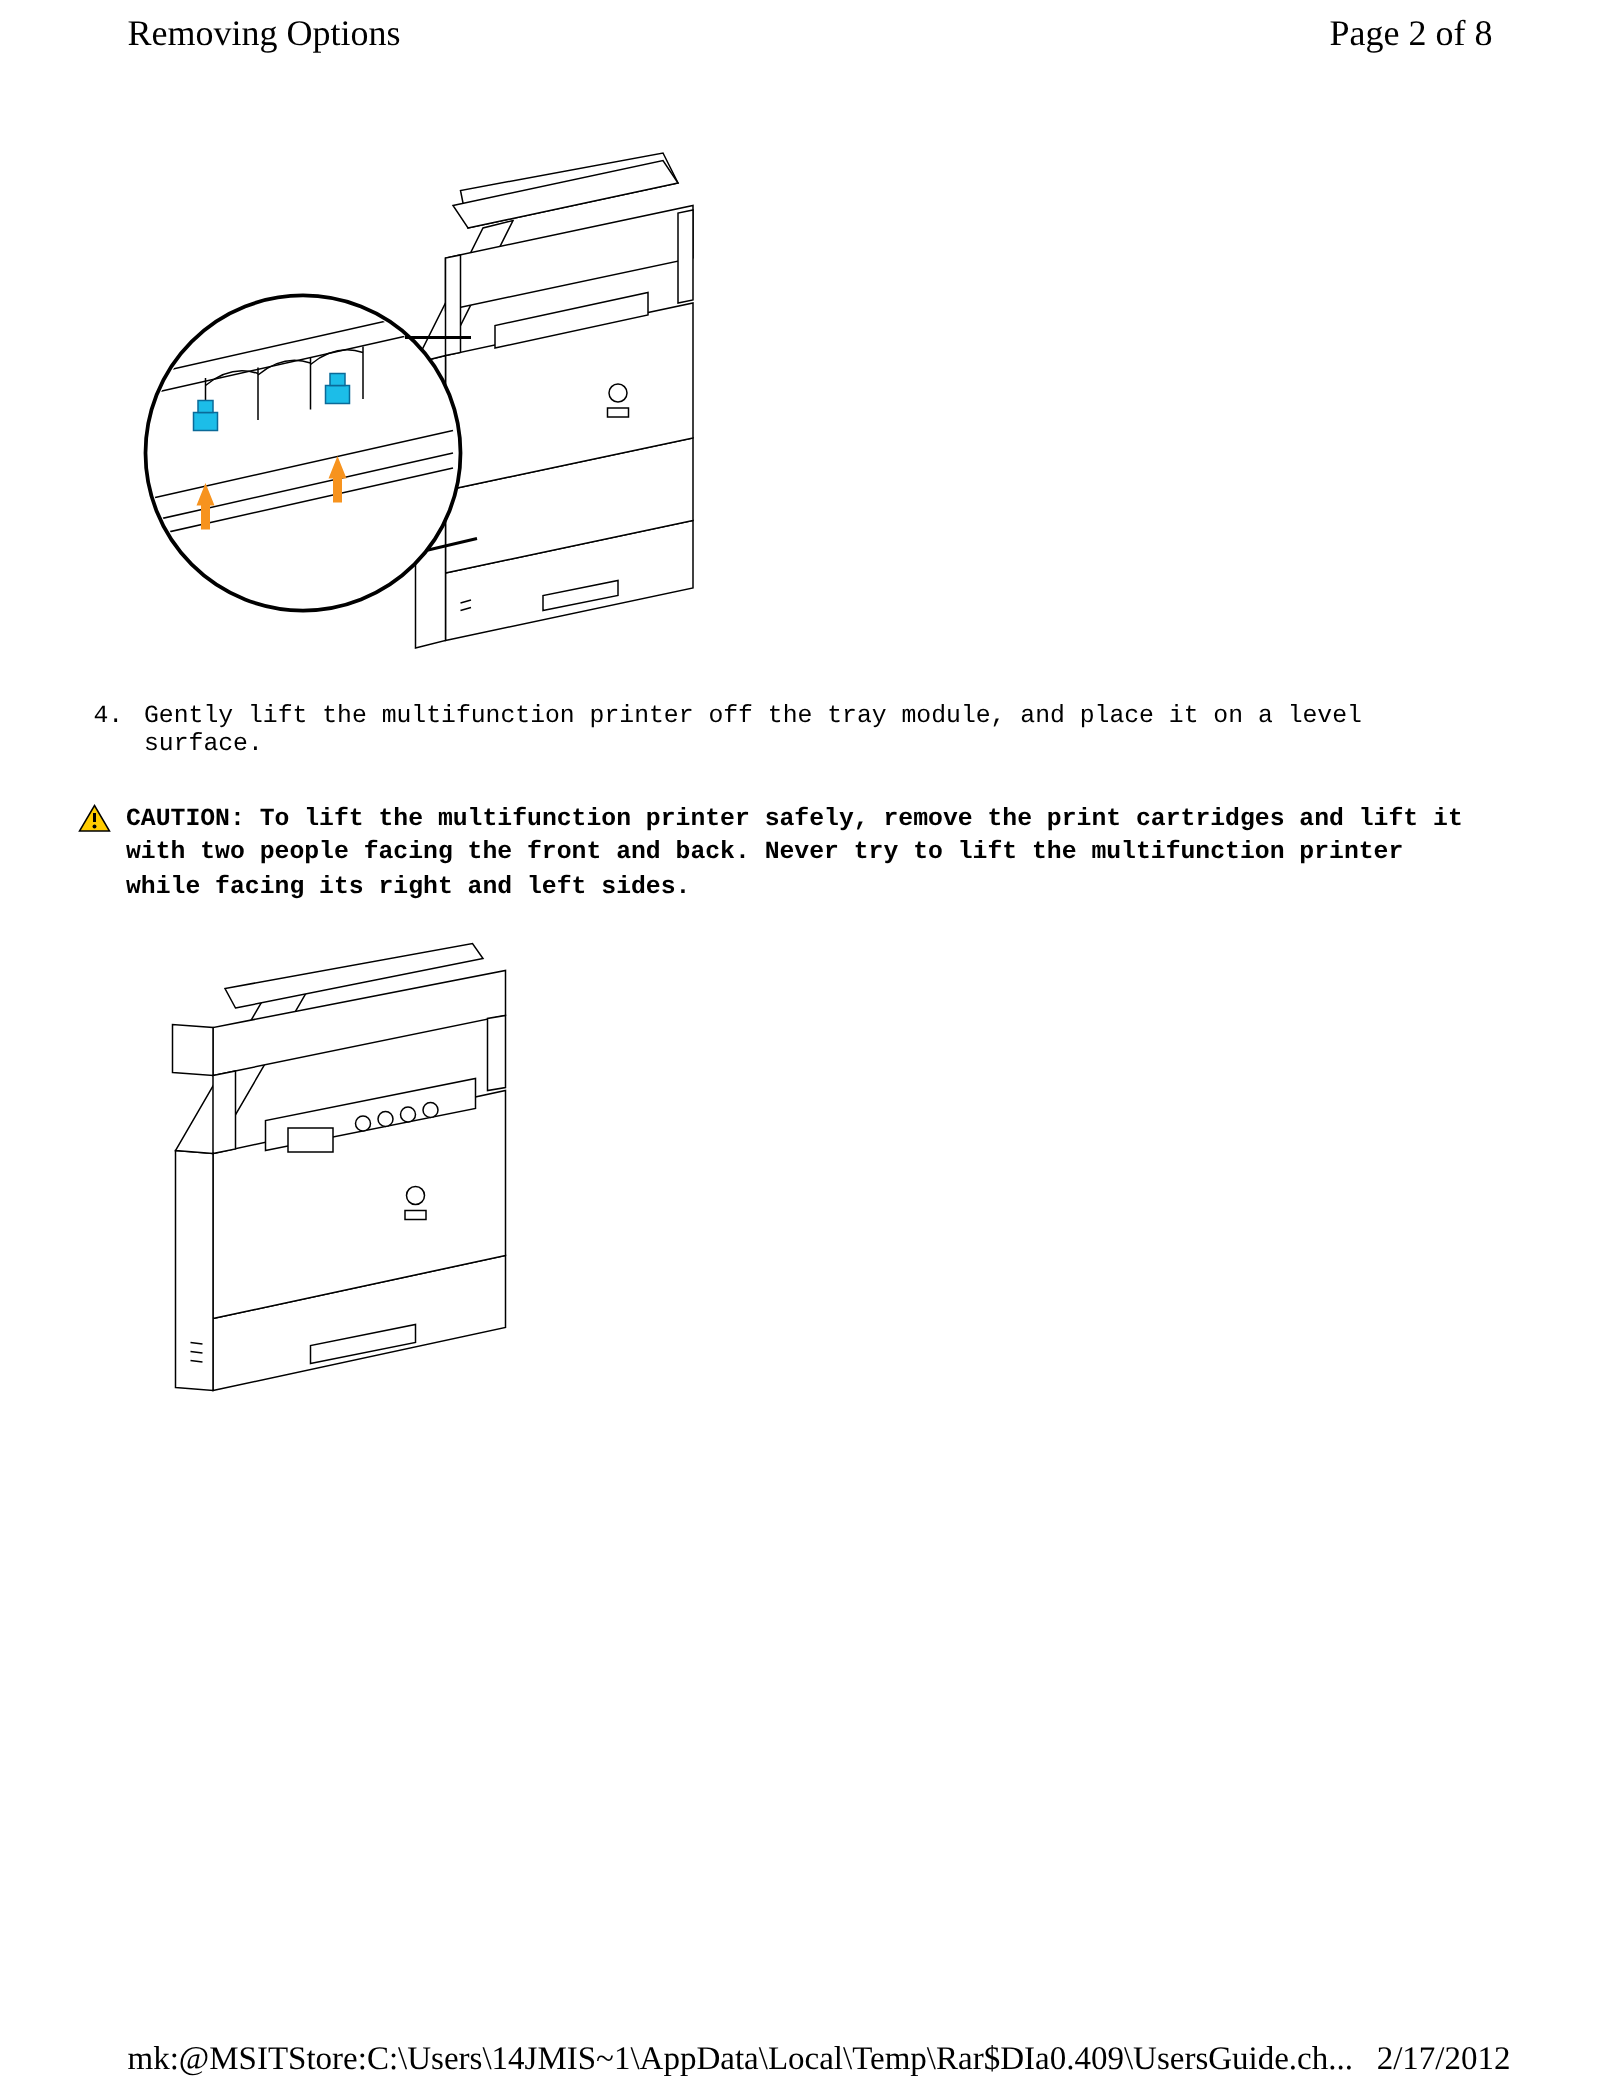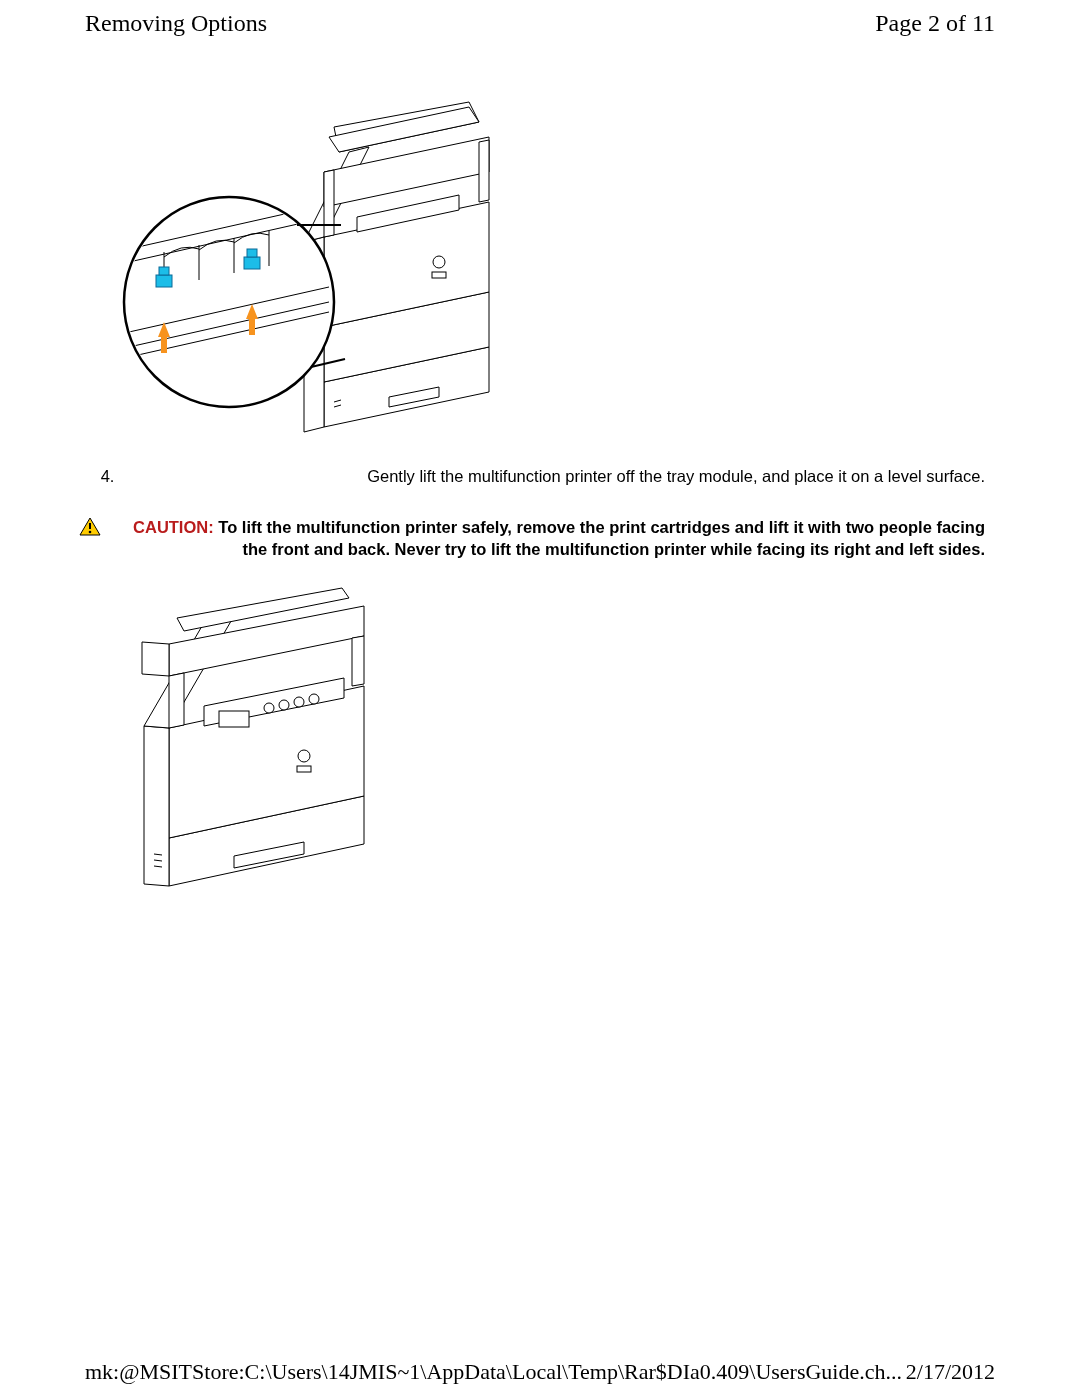--- a/index.html
+++ b/index.html
@@ -11,24 +11,23 @@
     height: 1397px;
     position: relative;
   }
   .header {
     display: flex;
     justify-content: space-between;
     padding: 10px 85px 0 85px;
     font-size: 24px;
   }
   .content {
-    padding: 40px 95px 0 79px;
-    font-family: Liberation Sans, sans-serif;
+    padding: 40px 95px 0 52px;
+    font-family: Liberation Mono, monospace;
     font-size: 16.5px;
-    text-align: right;
   }
   .illustration {
     width: 410px;
     height: 360px;
     margin: 10px 0 20px 30px;
     position: relative;
   }
   .illustration2 {
     width: 270px;
     height: 310px;
@@ -54,40 +53,40 @@
     height: 20px;
     flex-shrink: 0;
     margin-right: 10px;
     margin-top: 1px;
   }
   .caution-text {
     font-weight: bold;
     line-height: 1.35;
   }
   .caution-label {
-    color: #b91c1c;
+    color: #000000;
   }
   .footer {
     position: absolute;
     bottom: 12px;
     left: 85px;
-    right: 85px;
+    right: 73px;
     display: flex;
     justify-content: space-between;
     font-family: "Times New Roman", serif;
     font-size: 22px;
   }
   svg { display: block; }
 </style>
 </head>
 <body>
 
 <div class="header">
   <div>Removing Options</div>
-  <div>Page 2 of 11</div>
+  <div>Page 2 of 8</div>
 </div>
 
 <div class="content">
 
   <div class="illustration">
     <svg viewBox="0 0 410 360" width="410" height="360">
 
       <g stroke="#000" stroke-width="1" fill="#fff">
 
         <path d="M215 340 L380 305 L380 260 L215 295 Z"></path>

